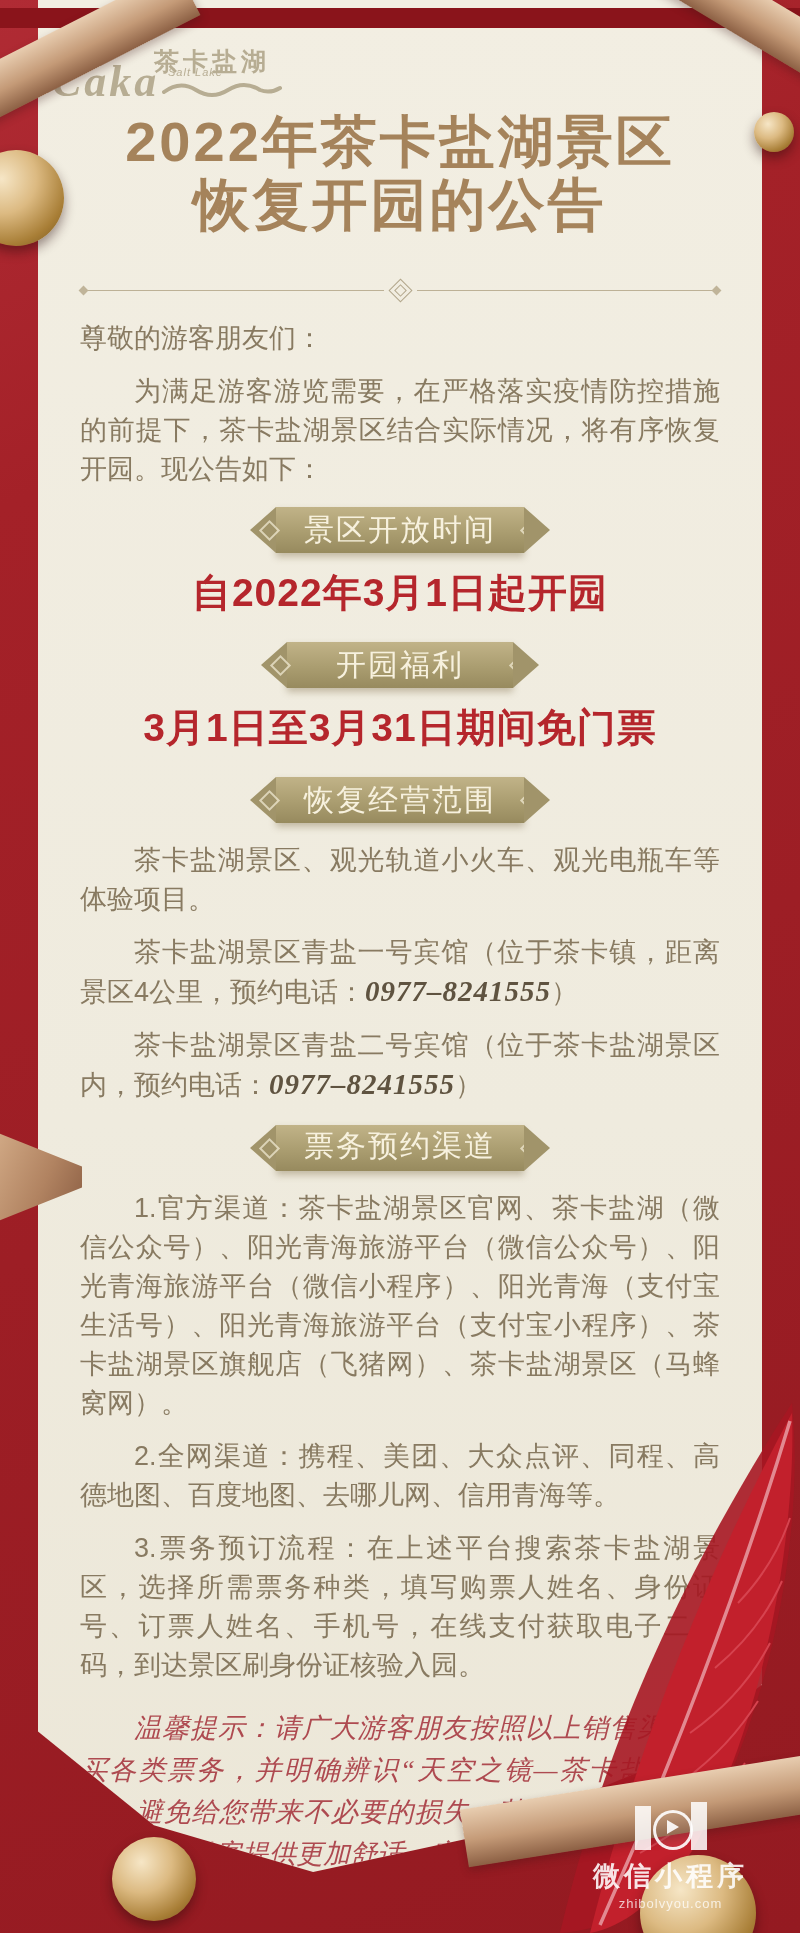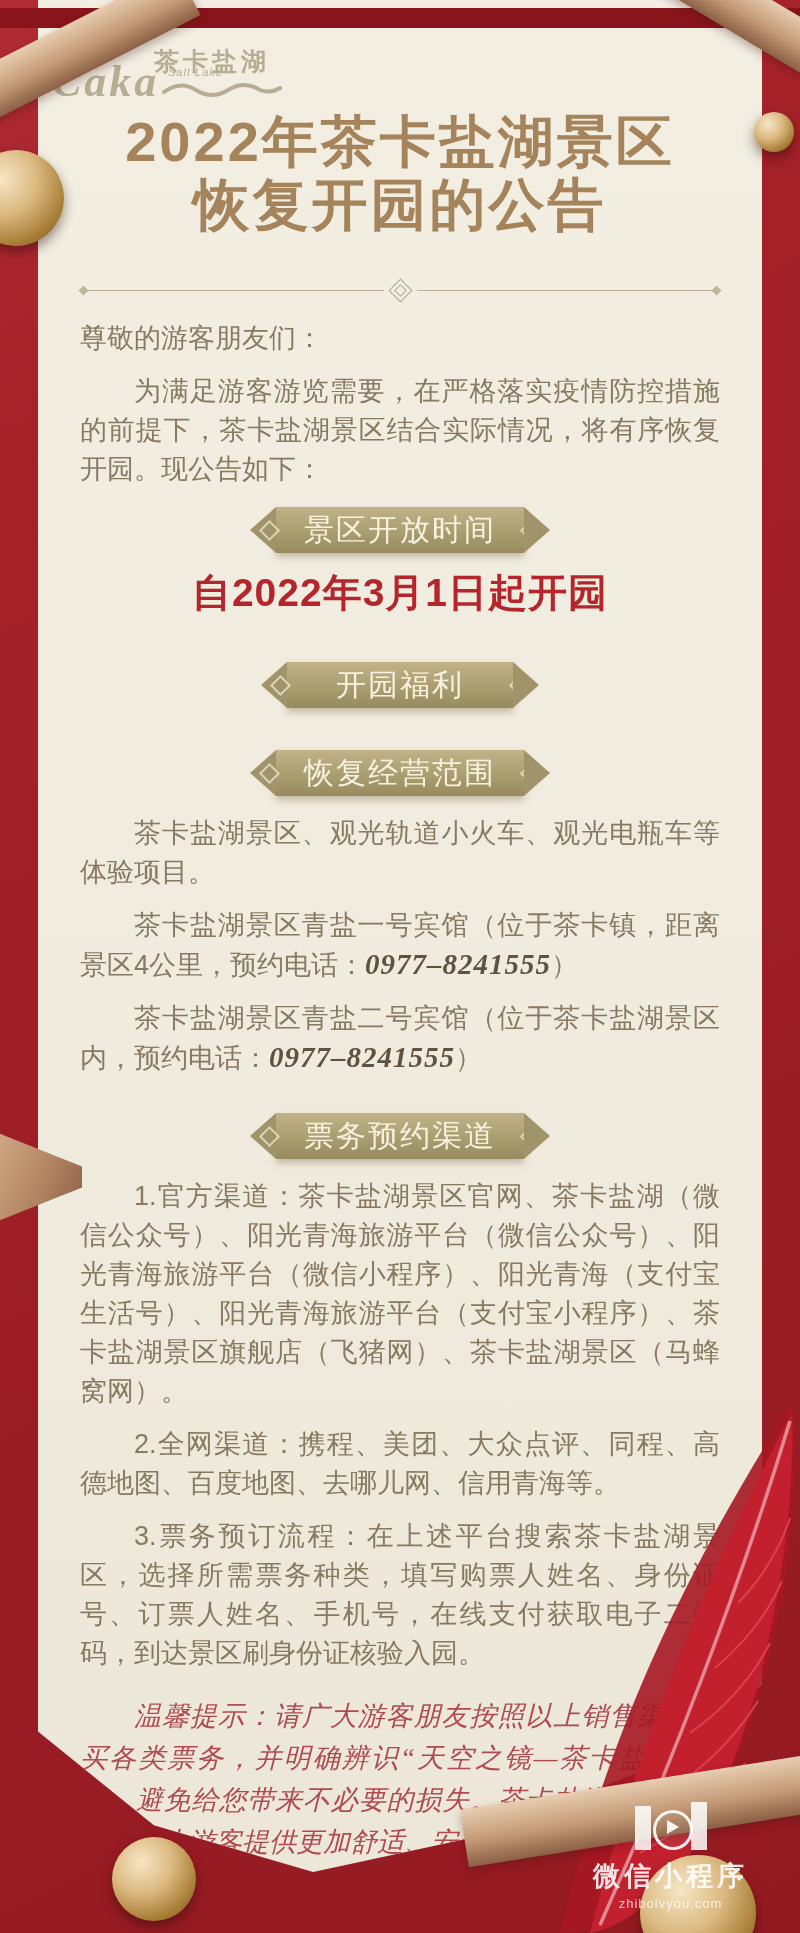--- a/index.html
+++ b/index.html
@@ -48,21 +48,21 @@
     background:linear-gradient(180deg,#c1b388 0%,#aa9d70 55%,#978a5e 100%);
     color:#f7f1de;font-size:30px;letter-spacing:2px;
     box-shadow:0 4px 7px rgba(110,90,50,.35);
   }
   .banner::before,.banner::after{content:"";position:absolute;top:0;width:0;height:0;
     border-top:23px solid transparent;border-bottom:23px solid transparent;}
   .banner::before{left:-26px;border-right:26px solid #a1946a;}
   .banner::after{right:-26px;border-left:26px solid #a1946a;}
   .banner .orn{position:absolute;top:50%;width:11px;height:11px;margin-top:-7px;border:2px solid rgba(250,244,225,.65);transform:rotate(45deg);}
   .banner .orn.l{left:-14px;} .banner .orn.r{right:-14px;}
-  .mt18{margin-top:18px;} .mt20{margin-top:35px;} .mt24{margin-top:24px;} .mt26{margin-top:42px;}
+  .mt18{margin-top:18px;} .mt20{margin-top:20px;font-family:Liberation Mono, monospace;} .mt24{margin-top:24px;} .mt26{margin-top:22px;}
 
   
   .ribbon{position:absolute;background:linear-gradient(180deg,#e8cdb0 0%,#c49a77 55%,#8c6044 100%);box-shadow:0 4px 8px rgba(60,20,20,.3);}
   .ribbon-tl{left:-95px;top:34px;width:300px;height:52px;transform:rotate(-27deg);z-index:4;}
   .ribbon-tl-blue{position:absolute;left:-8px;top:58px;width:62px;height:26px;background:#cfe0e6;transform:rotate(-27deg);z-index:3;}
   .ribbon-tr{right:-72px;top:-8px;width:240px;height:48px;transform:rotate(31deg);z-index:4;}
   .ribbon-br{right:-52px;bottom:96px;width:390px;height:58px;transform:rotate(-9deg);z-index:7;}
   .wedge-left{position:absolute;left:0;top:1128px;width:82px;height:96px;z-index:4;
     background:linear-gradient(115deg,#d1a985 0%,#b18361 55%,#8a5d42 100%);
     clip-path:polygon(0 6%,100% 40%,100% 62%,0 96%);}
@@ -118,20 +118,21 @@
       </div>
       <div class="accent">自2022年3月1日起开园</div>
 
       <div class="banner-row mt26">
         <div class="banner">
           <span class="orn l"></span>
           <span>开园福利</span>
           <span class="orn r"></span>
         </div>
       </div>
+      <div class="accent">3月1日至3月31日期间免门票</div>
 
       <div class="banner-row mt26">
         <div class="banner">
           <span class="orn l"></span>
           <span>恢复经营范围</span>
           <span class="orn r"></span>
         </div>
       </div>
       <p class="para mt18">茶卡盐湖景区、观光轨道小火车、观光电瓶车等体验项目。</p>
       <p class="para"><span>茶卡盐湖景区青盐一号宾馆（位于茶卡镇，距离景区4公里，预约电话：</span><span class="phone">0977–8241555</span><span>）</span></p>

